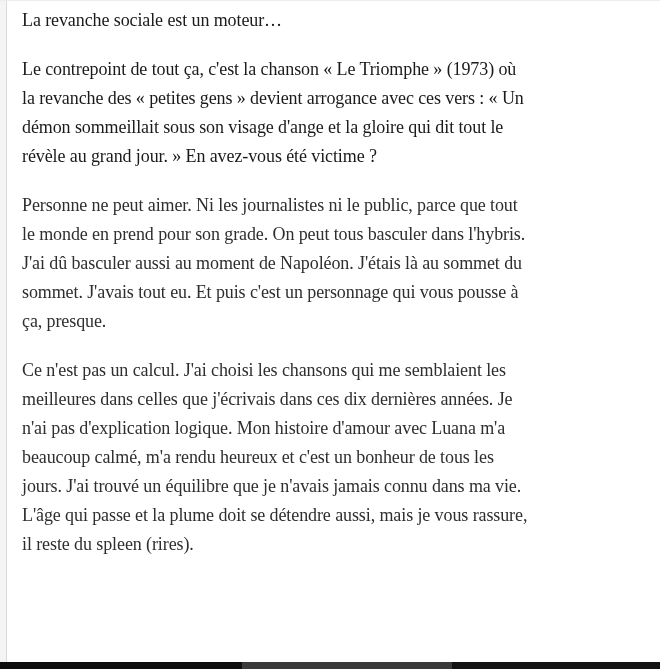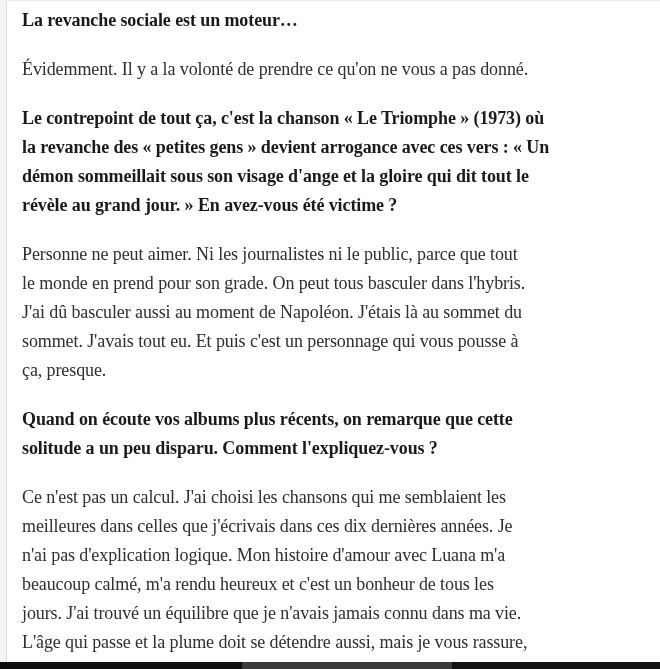--- a/index.html
+++ b/index.html
@@ -28,52 +28,49 @@
   }
   p.para {
     margin: 0 0 20px 0;
     font-size: 18px;
     line-height: 29px;
     letter-spacing: -0.1px;
     color: #2e2e2e;
     white-space: pre;
   }
   p.para.bold {
-    font-weight: 700;
+    font-weight: 400;
     color: #1a1a1a;
   }
   .bottom-bar {
     position: absolute;
     left: 0; right: 0; bottom: 0;
     height: 7px;
     display: flex;
   }
   .bottom-bar .seg-left  { width: 242px; height: 100%; }
   .bottom-bar .seg-mid   { width: 210px; height: 100%; }
   .bottom-bar .seg-right { flex: 1; height: 100%; }
 </style>
 </head>
 <body>
 
 <div class="gutter" style="background-color: rgb(244, 244, 244);"></div>
 
 <div class="article">
     <p class="para bold">La revanche sociale est un moteur…</p>
-    <p class="para">Évidemment. Il y a la volonté de prendre ce qu'on ne vous a pas donné.</p>
     <p class="para bold">Le contrepoint de tout ça, c'est la chanson « Le Triomphe » (1973) où
 la revanche des « petites gens » devient arrogance avec ces vers : « Un
 démon sommeillait sous son visage d'ange et la gloire qui dit tout le
 révèle au grand jour. » En avez-vous été victime ?</p>
     <p class="para">Personne ne peut aimer. Ni les journalistes ni le public, parce que tout
 le monde en prend pour son grade. On peut tous basculer dans l'hybris.
 J'ai dû basculer aussi au moment de Napoléon. J'étais là au sommet du
 sommet. J'avais tout eu. Et puis c'est un personnage qui vous pousse à
 ça, presque.</p>
-    <p class="para bold">Quand on écoute vos albums plus récents, on remarque que cette
-solitude a un peu disparu. Comment l'expliquez-vous ?</p>
     <p class="para">Ce n'est pas un calcul. J'ai choisi les chansons qui me semblaient les
 meilleures dans celles que j'écrivais dans ces dix dernières années. Je
 n'ai pas d'explication logique. Mon histoire d'amour avec Luana m'a
 beaucoup calmé, m'a rendu heureux et c'est un bonheur de tous les
 jours. J'ai trouvé un équilibre que je n'avais jamais connu dans ma vie.
 L'âge qui passe et la plume doit se détendre aussi, mais je vous rassure,
 il reste du spleen (rires).</p>
   </div>
 
 <div class="bottom-bar">

